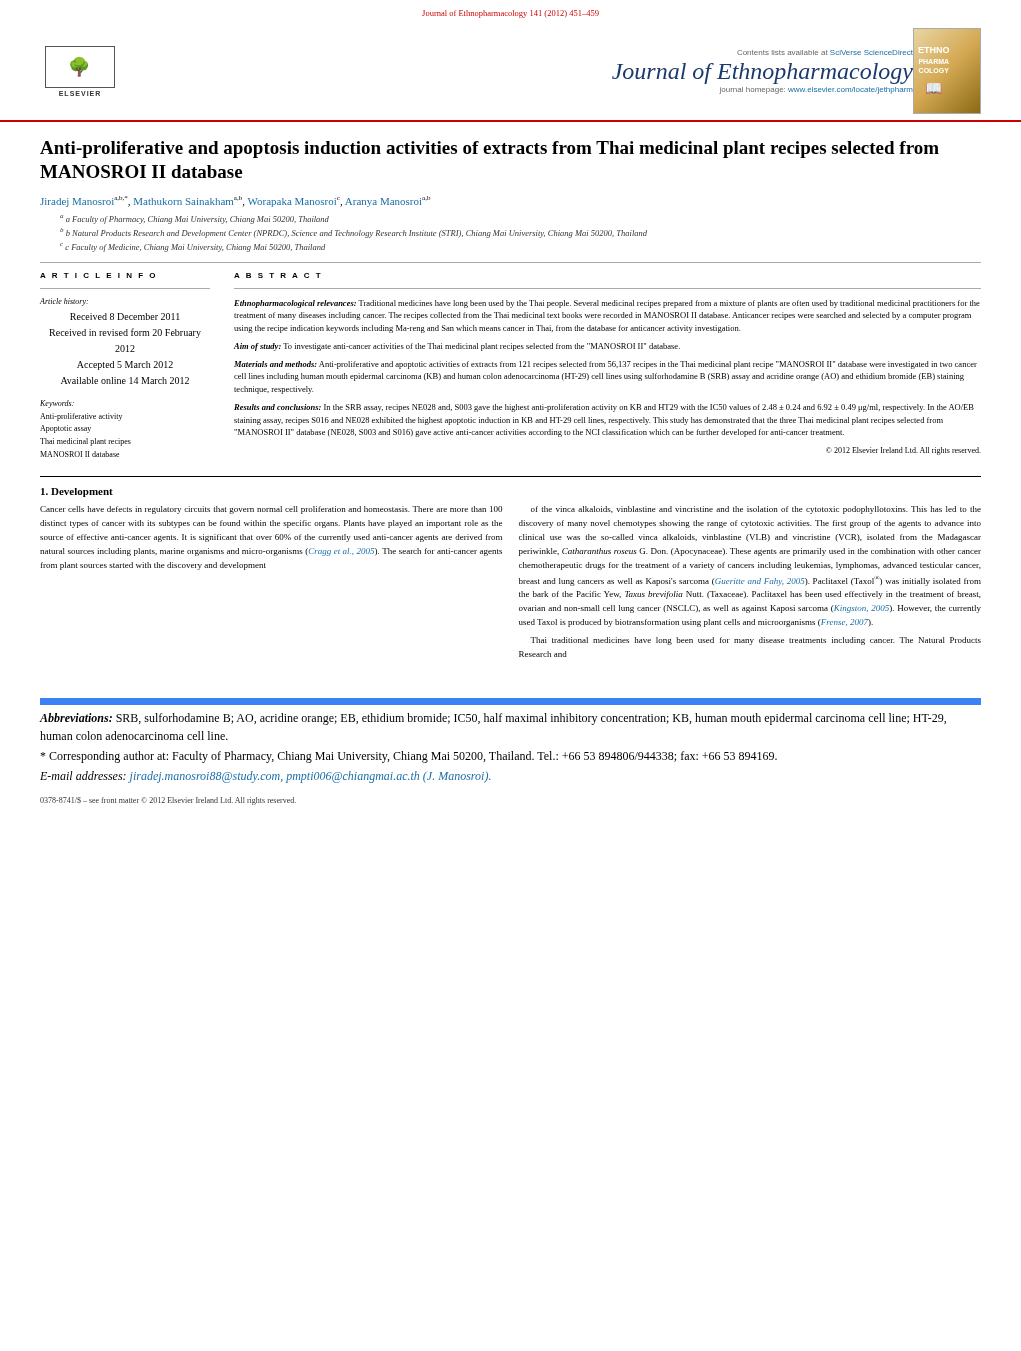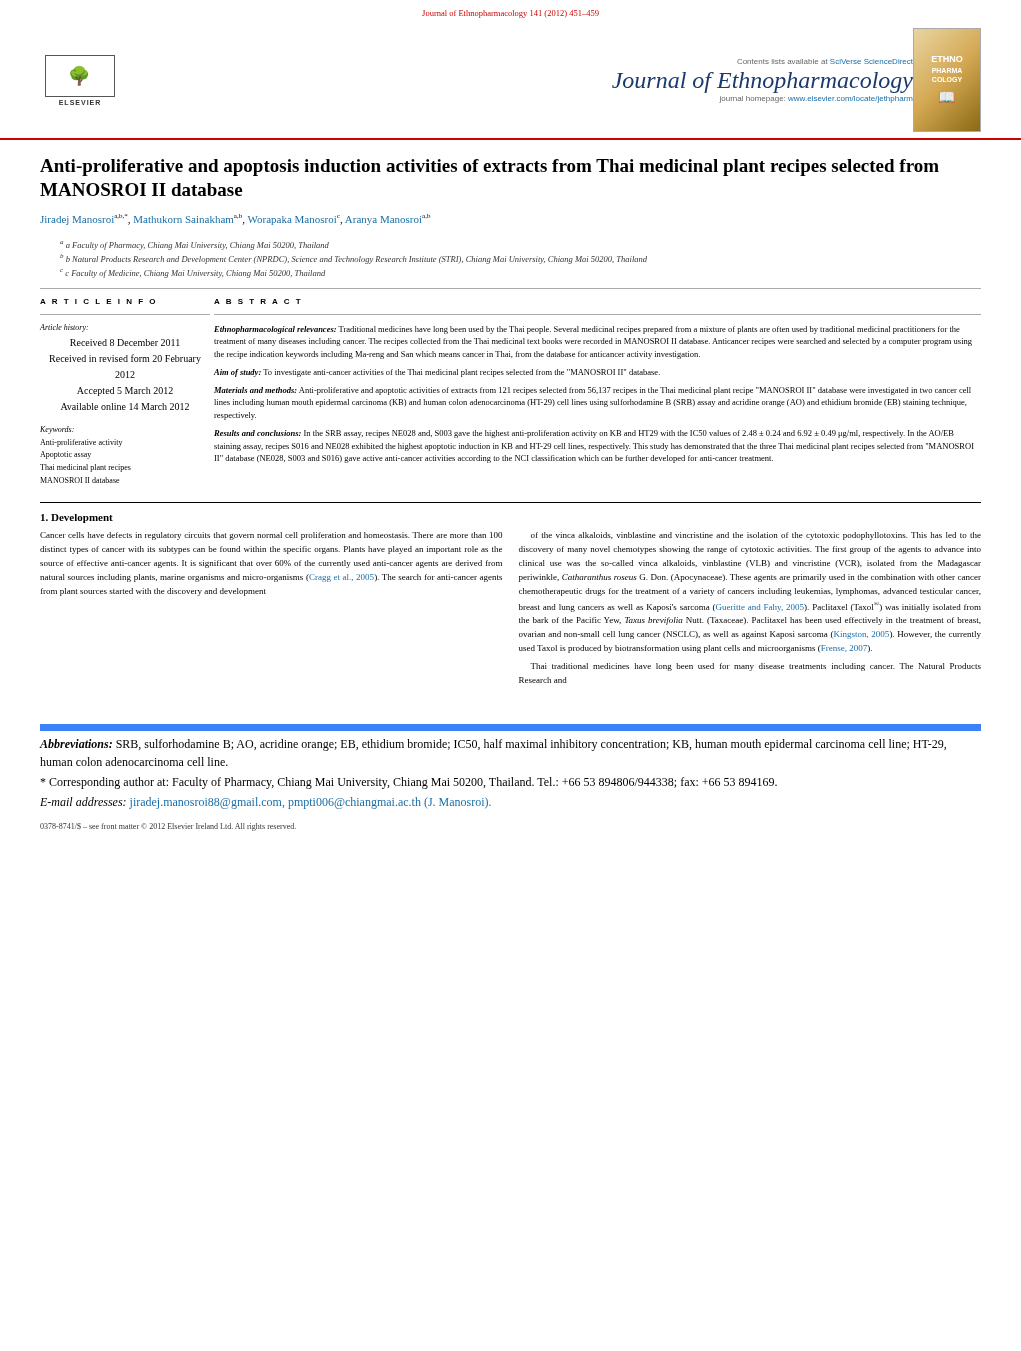--- a/index.html
+++ b/index.html
@@ -83,25 +83,25 @@
       font-size: 8px;
       color: #666;
       font-family: Arial, sans-serif;
     }
     .journal-homepage a {
       color: #1a6ea8;
       text-decoration: none;
     }
     .journal-cover-img {
       width: 68px;
-      height: 104px;
+      height: 86px;
       border: 1px solid #aaa;
       display: flex;
       flex-direction: column;
-      align-items: center;
+      align-items: flex-start;
       justify-content: center;
       background: linear-gradient(135deg, #e8d5a3 0%, #d4a853 50%, #8b6914 100%);
       font-size: 6px;
       color: #fff;
       text-align: center;
       font-family: Arial, sans-serif;
     }
 
     
     .article-content {
@@ -113,21 +113,21 @@
       font-size: 19px;
       font-weight: bold;
       color: #000;
       line-height: 1.25;
       margin-bottom: 10px;
     }
 
     
     .authors {
       font-size: 11px;
-      margin-bottom: 14px;
+      margin-bottom: 6px;
     }
     .author-name {
       color: #1a6ea8;
     }
     sup {
       font-size: 7px;
     }
 
     
     .affiliations {
@@ -144,21 +144,21 @@
     
     .divider {
       border: none;
       border-top: 1px solid #aaa;
       margin: 8px 0;
     }
 
     
     .two-col {
       display: flex;
-      gap: 4px;
+      gap: 24px;
       margin-top: 8px;
     }
     .col-left {
       width: 170px;
       min-width: 170px;
     }
     .col-right {
       flex: 1;
     }
 
@@ -238,20 +238,21 @@
       text-align: justify;
     }
     .body-col .first-para {
       text-indent: 0;
     }
 
     
     .cite-link {
       color: #1a6ea8;
       text-decoration: none;
+      font-style: italic;
     }
 
     
     .footnotes-area {
       margin-top: 32px;
       border-top: 7px solid #3b82f6;
       font-size: 12px;
       line-height: 1.5;
       padding-top: 4px;
     }
@@ -373,20 +374,21 @@
         <div class="abstract-para">
           <span class="abstract-para-label">Materials and methods:</span>
           <span>Anti-proliferative and apoptotic activities of extracts from 121 recipes selected from 56,137 recipes in the Thai medicinal plant recipe "MANOSROI II" database were investigated in two cancer cell lines including human mouth epidermal carcinoma (KB) and human colon adenocarcinoma (HT-29) cell lines using sulforhodamine B (SRB) assay and acridine orange (AO) and ethidium bromide (EB) staining technique, respectively.</span>
         </div>
 
         <div class="abstract-para">
           <span class="abstract-para-label">Results and conclusions:</span>
           <span>In the SRB assay, recipes NE028 and, S003 gave the highest anti-proliferation activity on KB and HT29 with the IC50 values of 2.48 ± 0.24 and 6.92 ± 0.49 μg/ml, respectively. In the AO/EB staining assay, recipes S016 and NE028 exhibited the highest apoptotic induction in KB and HT-29 cell lines, respectively. This study has demonstrated that the three Thai medicinal plant recipes selected from "MANOSROI II" database (NE028, S003 and S016) gave active anti-cancer activities according to the NCI classification which can be further developed for anti-cancer treatment.</span>
         </div>
 
+        <div class="abstract-copyright">© 2012 Elsevier Ireland Ltd. All rights reserved.</div>
       </div>
     </div>
 
   </div>
 
   <div class="intro-section">
     <div class="section-number-title">
       <span>1.</span>
       <span>Development</span>
     </div>
@@ -406,21 +408,21 @@
     <div class="footnote-line">
       <span class="italic bold">Abbreviations:</span>
       <span>SRB, sulforhodamine B; AO, acridine orange; EB, ethidium bromide; IC50, half maximal inhibitory concentration; KB, human mouth epidermal carcinoma cell line; HT-29, human colon adenocarcinoma cell line.</span>
     </div>
     <div class="footnote-line">
       <span>* Corresponding author at:</span>
       <span>Faculty of Pharmacy, Chiang Mai University, Chiang Mai 50200, Thailand. Tel.: +66 53 894806/944338; fax: +66 53 894169.</span>
     </div>
     <div class="footnote-line">
       <span class="italic">E-mail addresses:</span>
-      <a href="#" class="cite-link">jiradej.manosroi88@gmail.com, pmpti006@chiangmai.ac.th (J. Manosroi).</a>
+      <a href="#" class="cite-link">jiradej.manosroi88@study.com, pmpti006@chiangmai.ac.th (J. Manosroi).</a>
     </div>
   </div>
 
   <div class="page-bottom">
     <div>0378-8741/$ – see front matter © 2012 Elsevier Ireland Ltd. All rights reserved.</div>
   </div>
 
 </div>
 
 </body></html>

